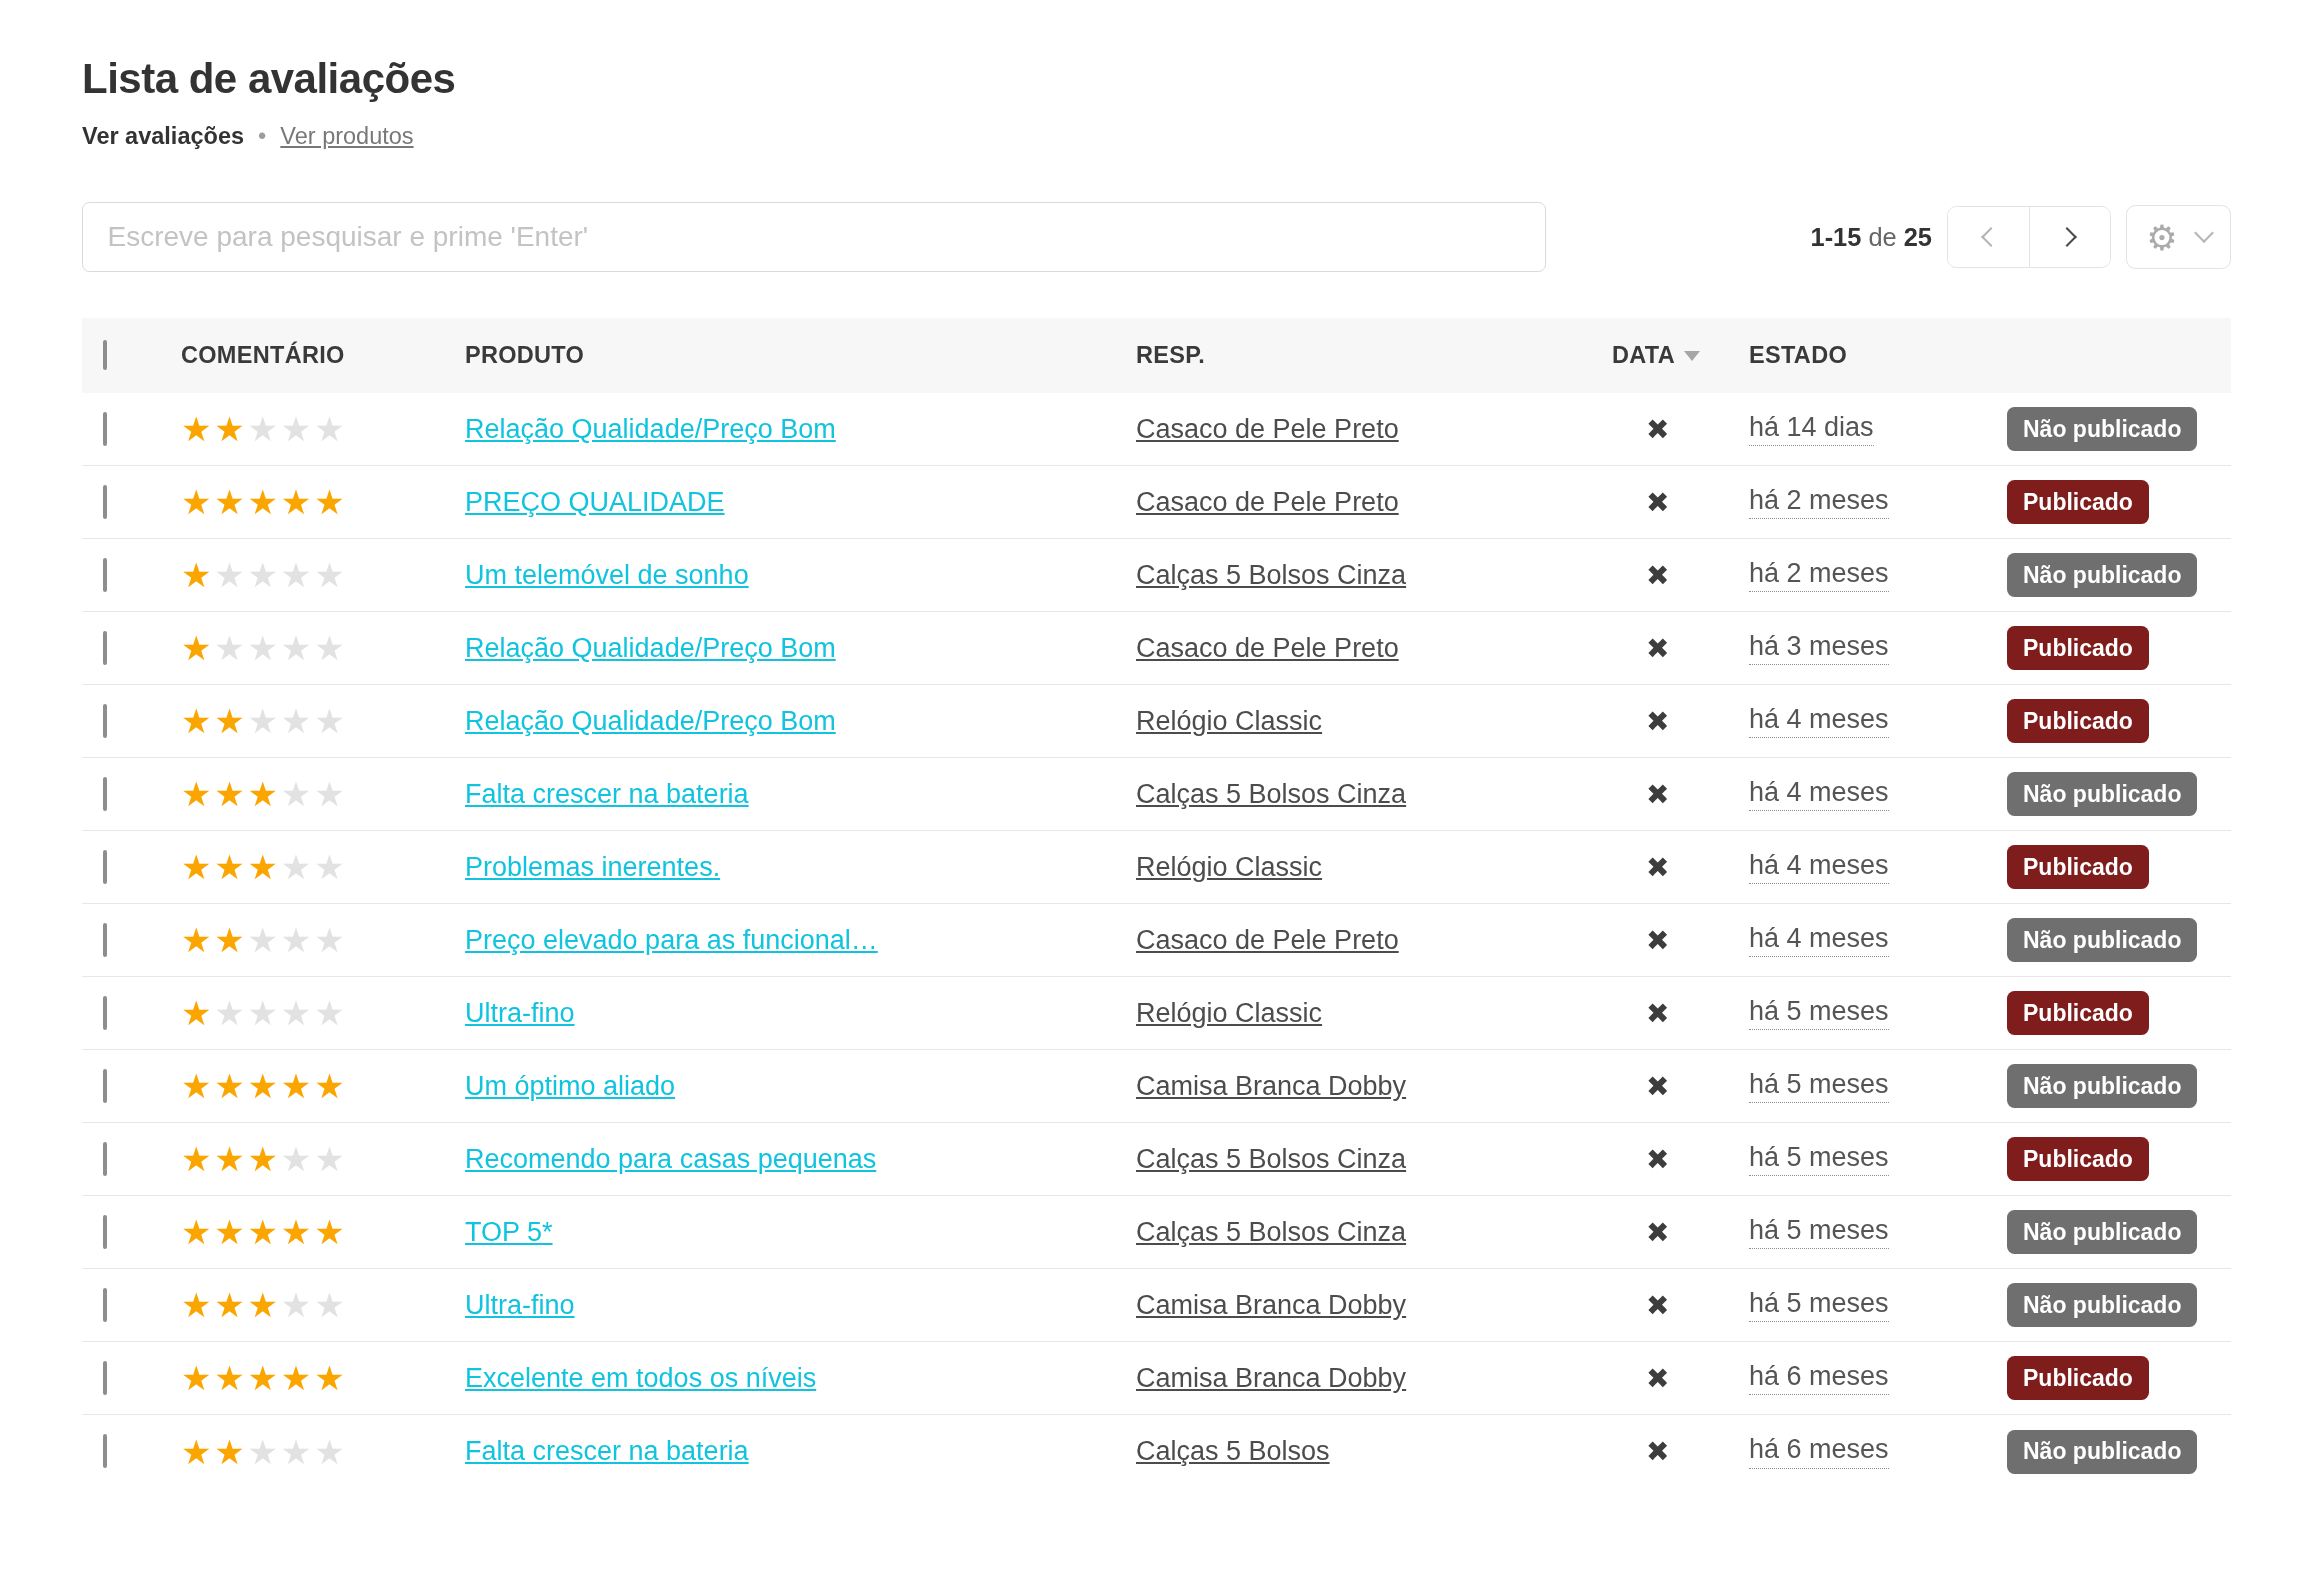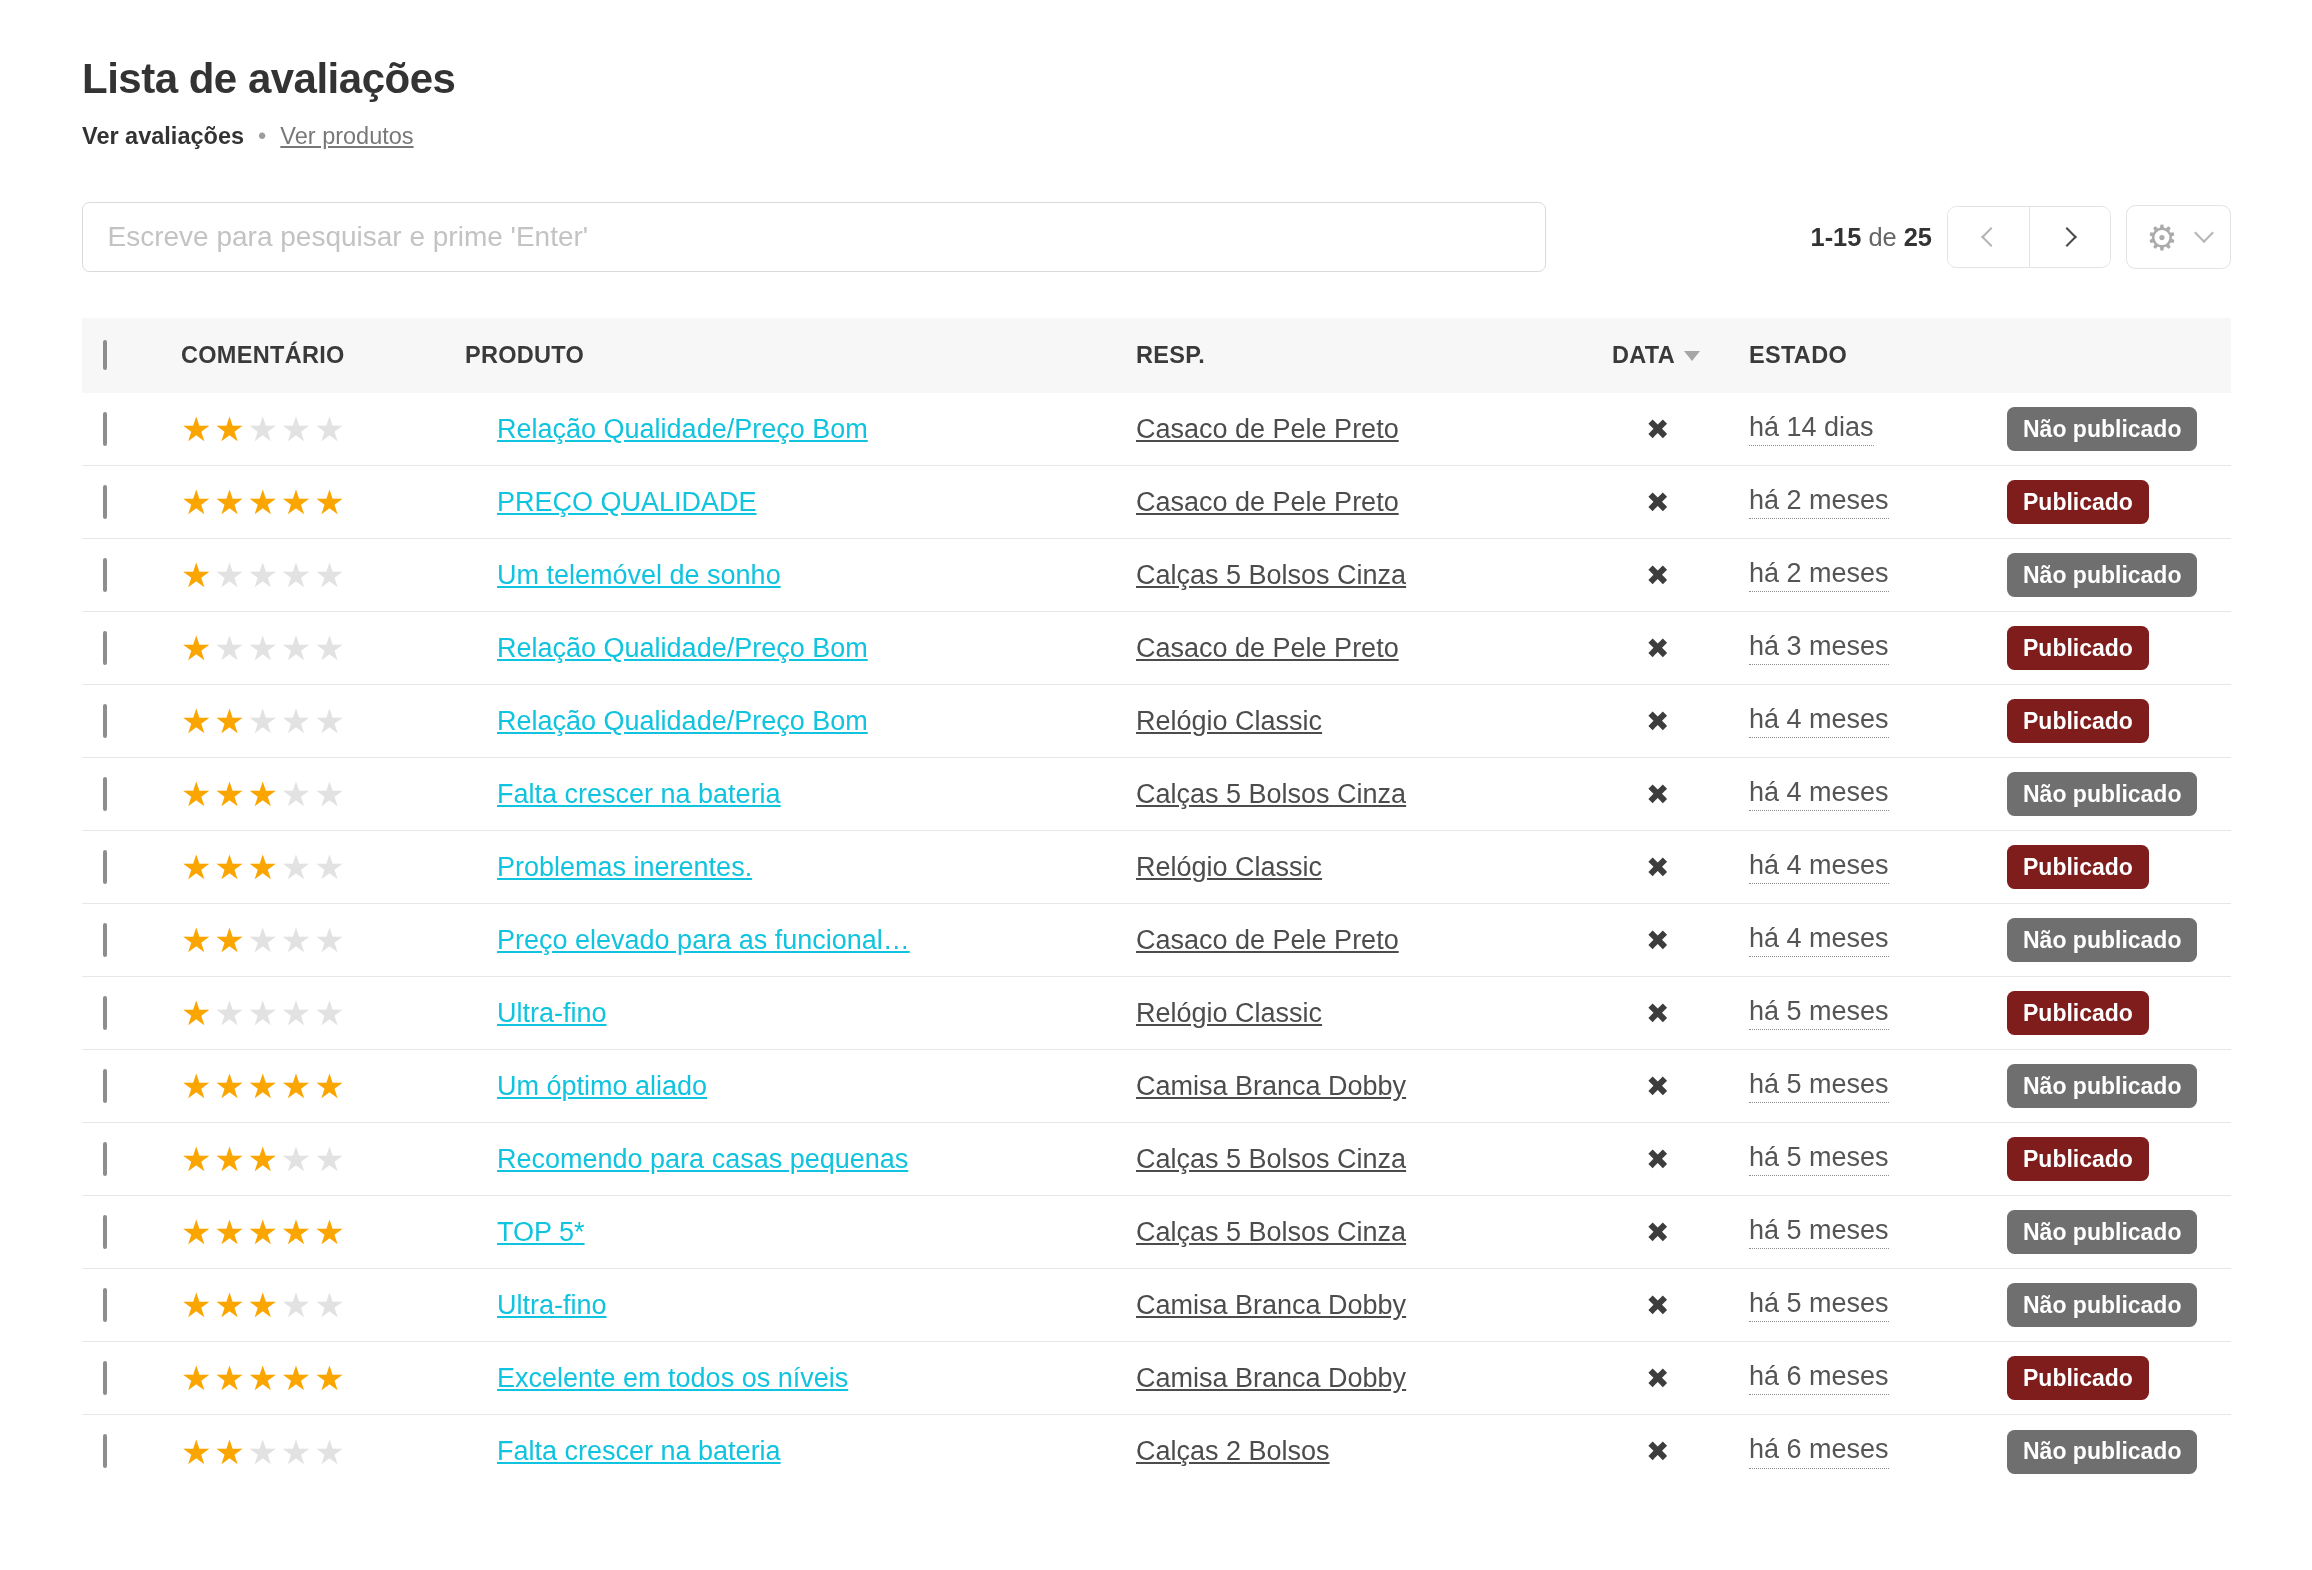--- a/index.html
+++ b/index.html
@@ -51,21 +51,21 @@
   .row { height:73px; font-size:27px; }
   .row:not(:last-child) { border-bottom:1.9px solid #e7e7e7; }
 
   .checkbox { width:28px; height:28px; border:2.8px solid #8d8d8d; border-radius:7.5px; background:#fff; margin-left:21px; cursor:pointer; }
 
   .stars { font-size:34px; letter-spacing:2.8px; line-height:1; white-space:nowrap; }
   .star { font-family:"DejaVu Sans",sans-serif; }
   .star.on  { color:#fba600; }
   .star.off { color:#e2e2e2; }
 
-  .comment-link { color:#10c3de; text-decoration:underline; cursor:pointer;margin-left:32px; }
+  .comment-link { color:#10c3de; text-decoration:underline; cursor:pointer; }
   .product-link { color:#4c4c4c; text-decoration:underline; cursor:pointer; }
 
   .resp-x { display:inline-block; margin-left:34px; font-size:28px; font-weight:bold; color:#3d3d3d; font-family:"DejaVu Sans",sans-serif; }
 
   .date-link { display:inline-block; color:#555; border-bottom:1.9px dotted #8f8f8f; padding-bottom:2.8px; cursor:default; }
 
   .status-badge { display:inline-block; font-size:23px; font-weight:bold; color:#fff; padding:8.5px 16px; border-radius:7.5px; white-space:nowrap; }
   .status-badge.pub   { background:#7f1d1d; }
   .status-badge.unpub { background:#6f6f6f; }
 
@@ -255,21 +255,21 @@
     <div><span class="product-link">Camisa Branca Dobby</span></div>
     <div><span class="resp-x">✖</span></div>
     <div><span class="date-link">há 6 meses</span></div>
     <div><span class="status-badge pub">Publicado</span></div>
   </div>
 
   <div class="row">
     <div><span class="checkbox" role="checkbox"></span></div>
     <div class="stars"><span class="star on">★</span><span class="star on">★</span><span class="star off">★</span><span class="star off">★</span><span class="star off">★</span></div>
     <div><span class="comment-link">Falta crescer na bateria</span></div>
-    <div><span class="product-link">Calças 2 Bolsos</span></div>
+    <div><span class="product-link">Calças 5 Bolsos</span></div>
     <div><span class="resp-x">✖</span></div>
     <div><span class="date-link">há 6 meses</span></div>
     <div><span class="status-badge unpub">Não publicado</span></div>
   </div>
 </div>
   </div>
 
 </div>
 
 

